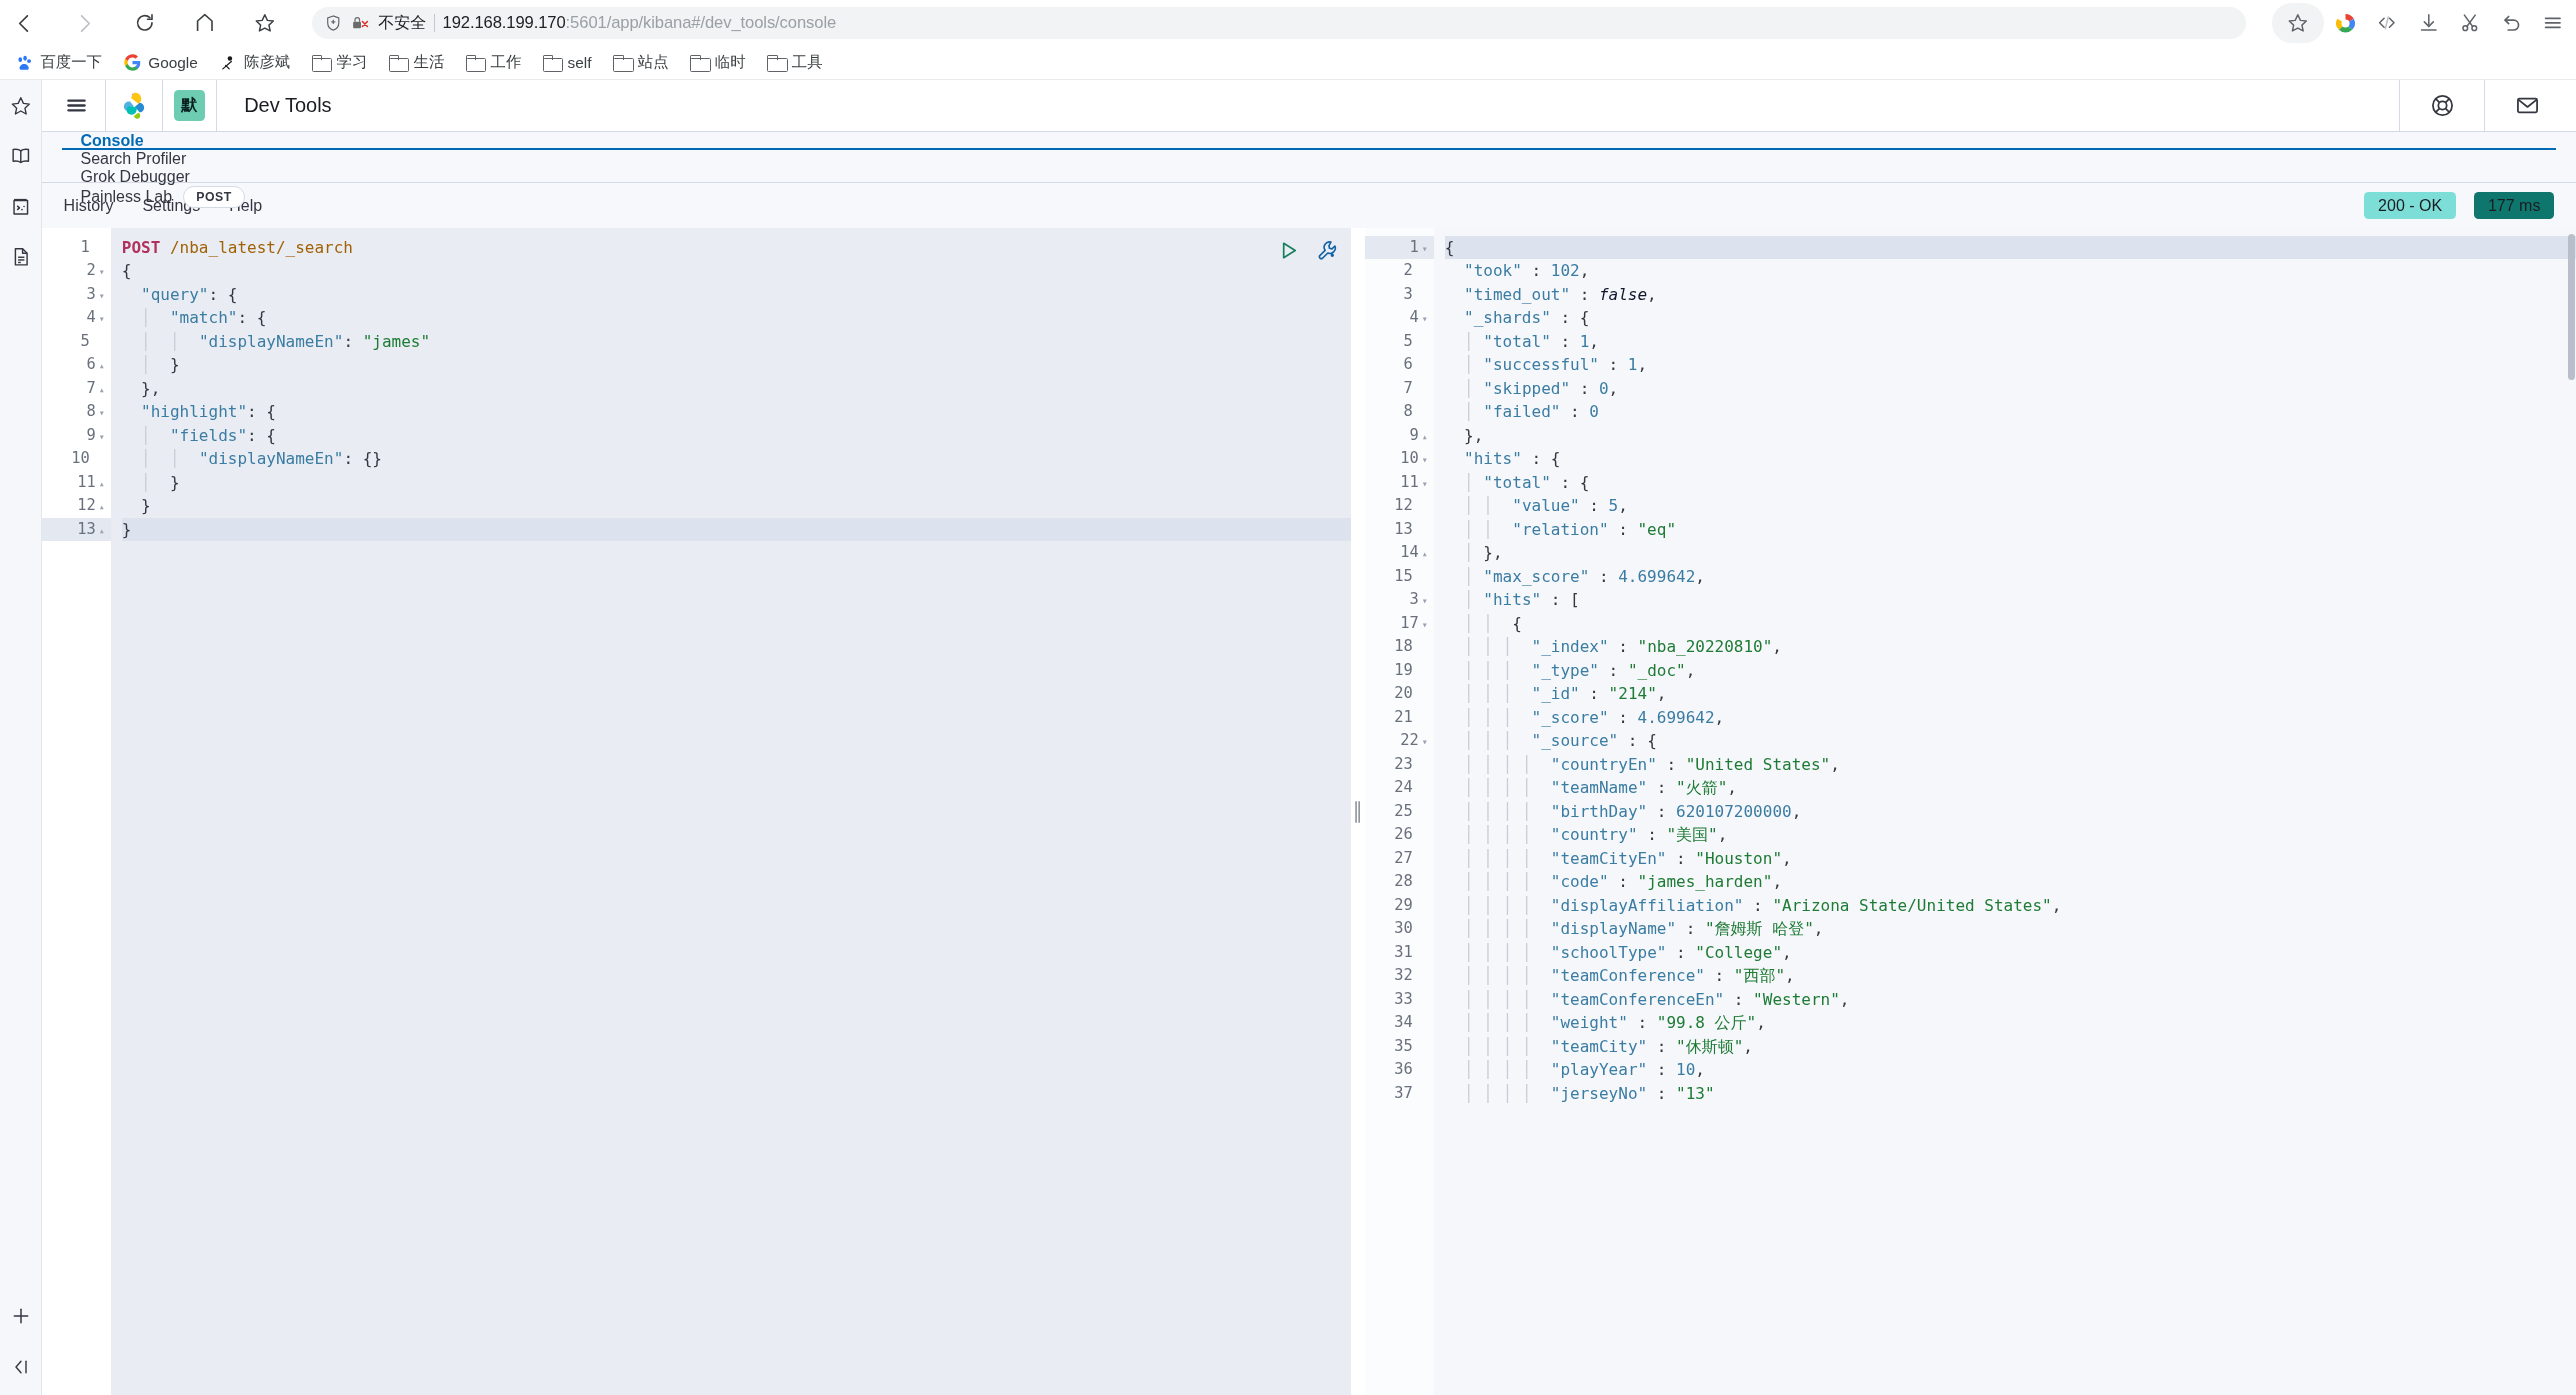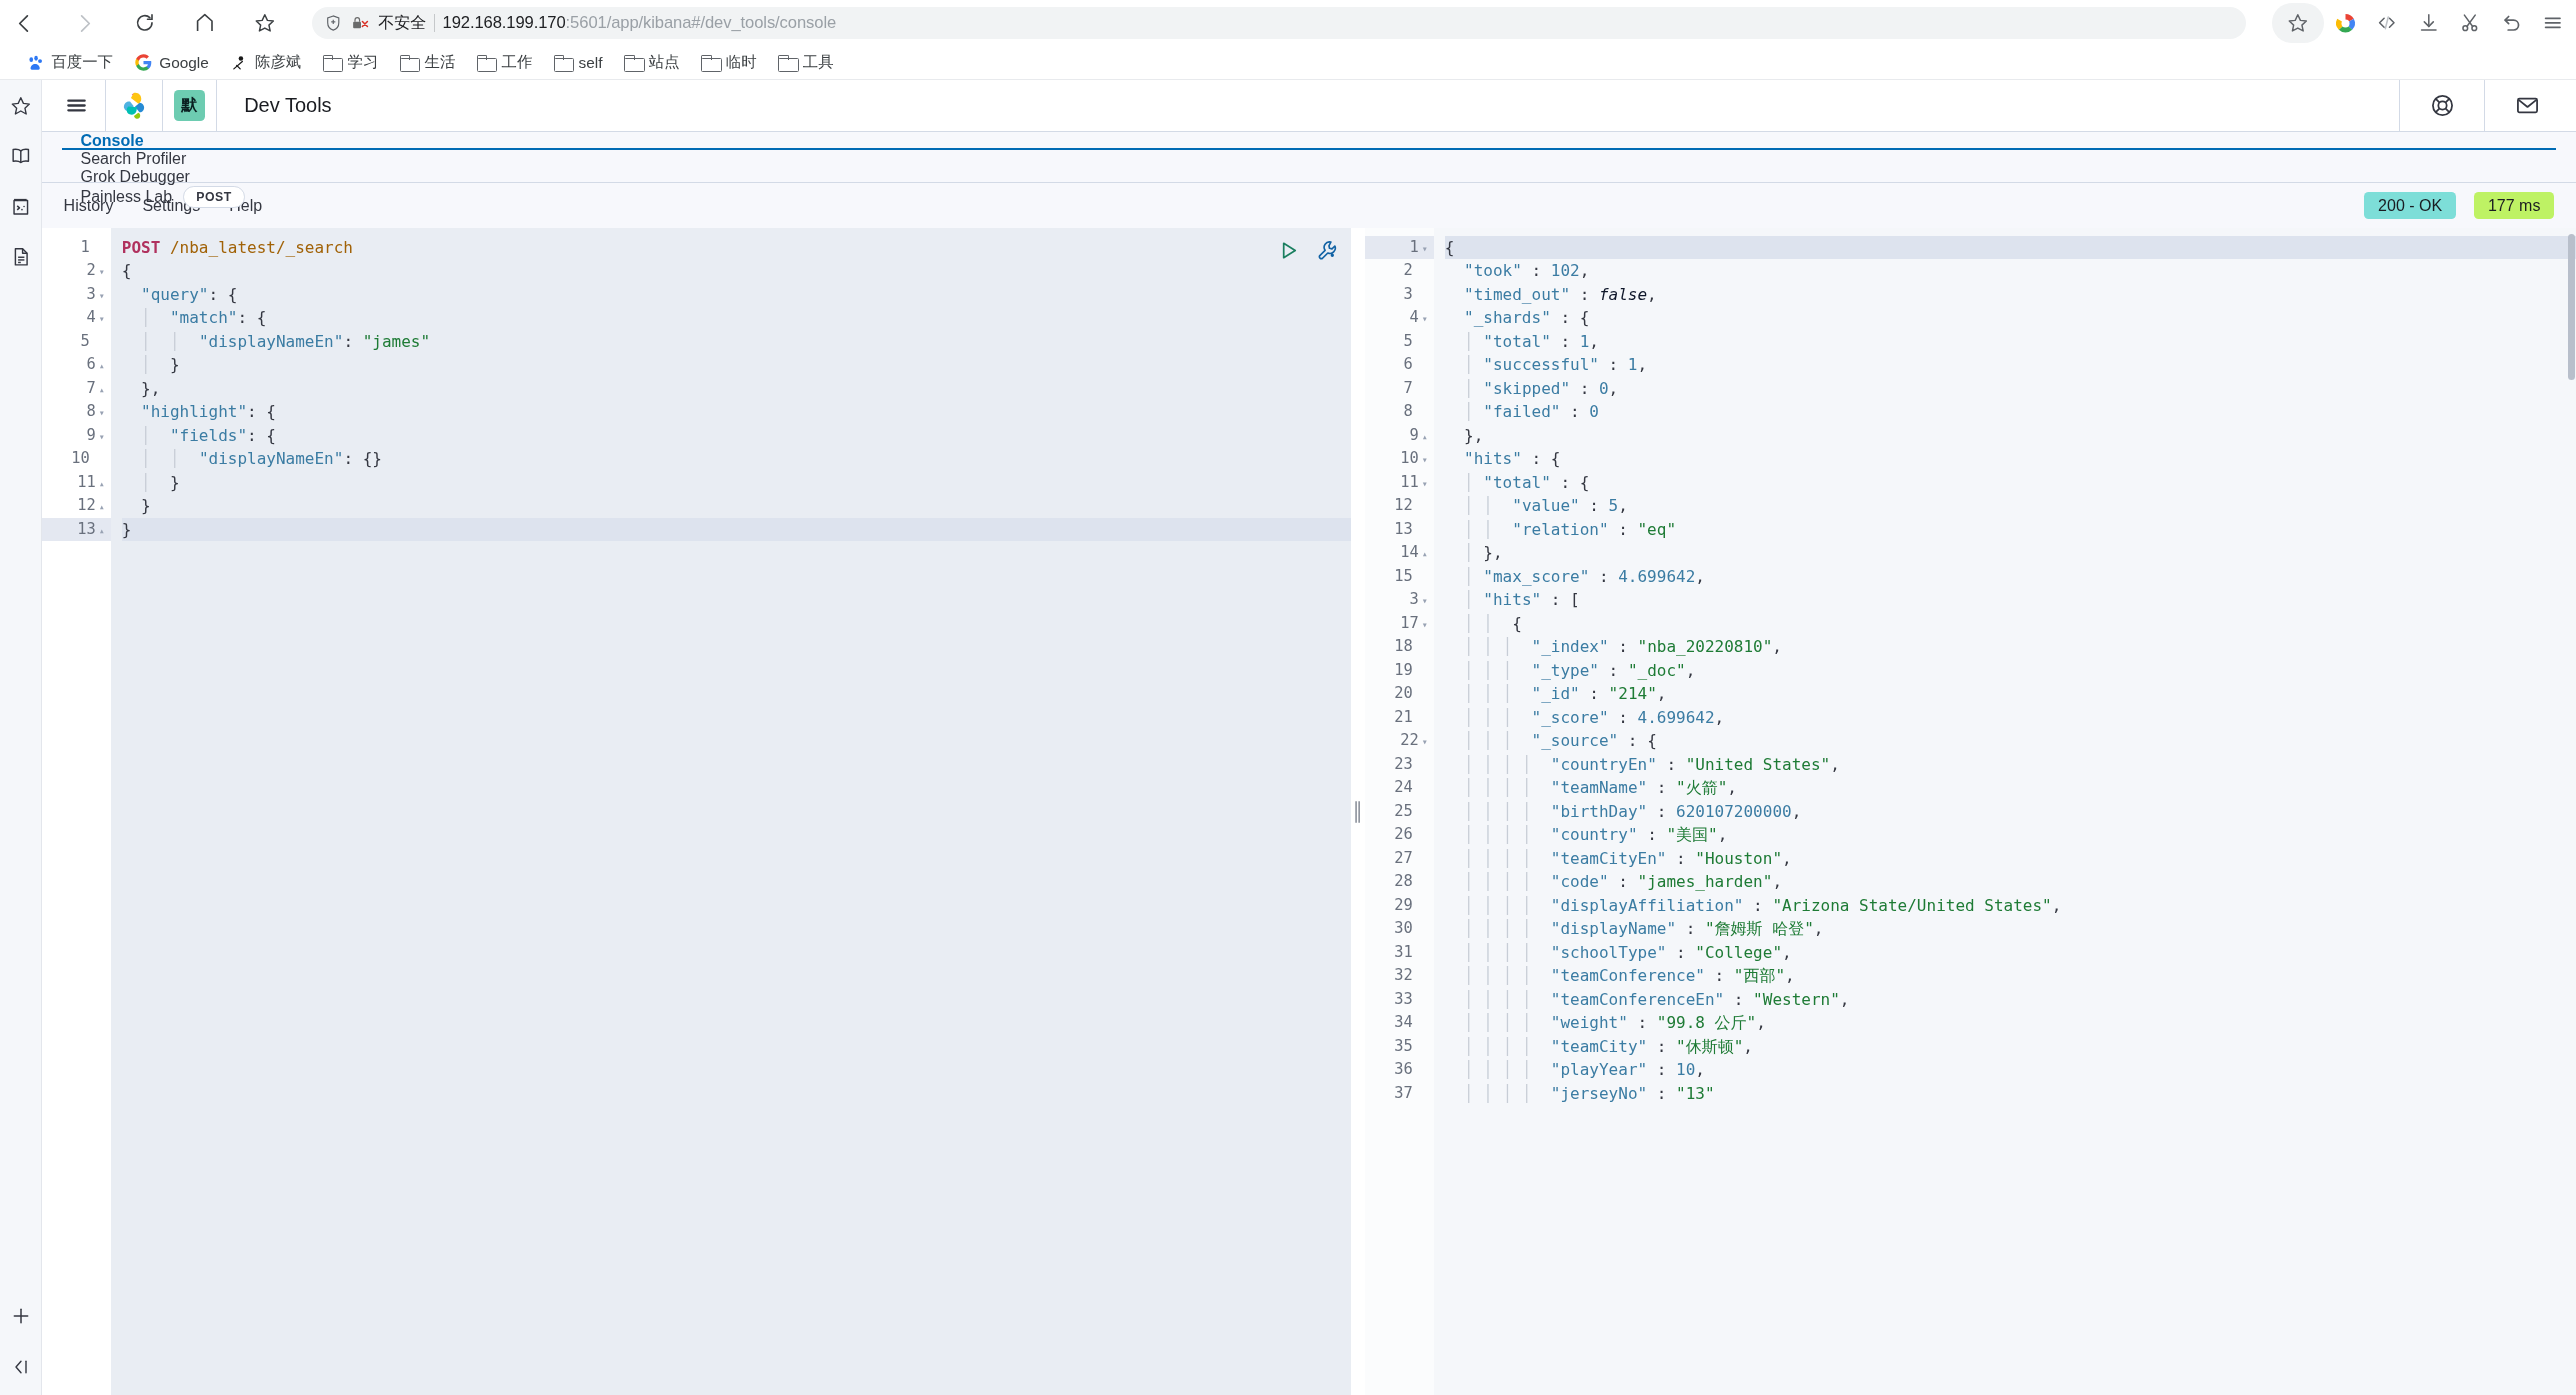--- a/index.html
+++ b/index.html
@@ -60,21 +60,21 @@
     color: #5f6368; border-radius: 50%;
   }
   .tb-btn.star-active { background: #f1f3f4; width: 52px; border-radius: 20px; }
 
   
   .bookmarks {
     height: 34px;
     background: #ffffff;
     display: flex;
     align-items: center;
-    padding: 0 19px;
+    padding: 0 8px;
     gap: 0px;
     border-bottom: 0.8px solid #e8eaed;
   }
   .bm {
     display: flex; align-items: center; gap: 6.2px;
     padding: 3.8px 7.7px; border-radius: 3.1px;
     font-size: 15.4px; color: #3c4043; white-space: nowrap;
     margin-right: 6.2px;
   }
   .bm-ico { width: 18.5px; height: 18.5px; display: flex; align-items: center; justify-content: center; flex: 0 0 auto;}
@@ -162,21 +162,21 @@
     padding: 0 21.6px;
     gap: 0;
   }
   .sub-link { font-size: 16px; color: #343741; margin-right: 29px; }
   .sub-right { margin-left: auto; display: flex; align-items: center; gap: 10.8px; }
   .pill {
     border-radius: 4.6px; padding: 4.6px 14px;
     font-size: 16px; color: #1a1c21; white-space: nowrap; margin-left: 7px;
   }
   .pill-ok { background: #7dded8; }
-  .pill-time { background: #bef264; }
+  .pill-time { background: #0f766e; }
 
   
   .console {
     flex: 1; display: flex; min-height: 0; position: relative;
     background: #fff;
   }
   .pane {
     position: relative;
     display: flex;
     min-width: 0;

